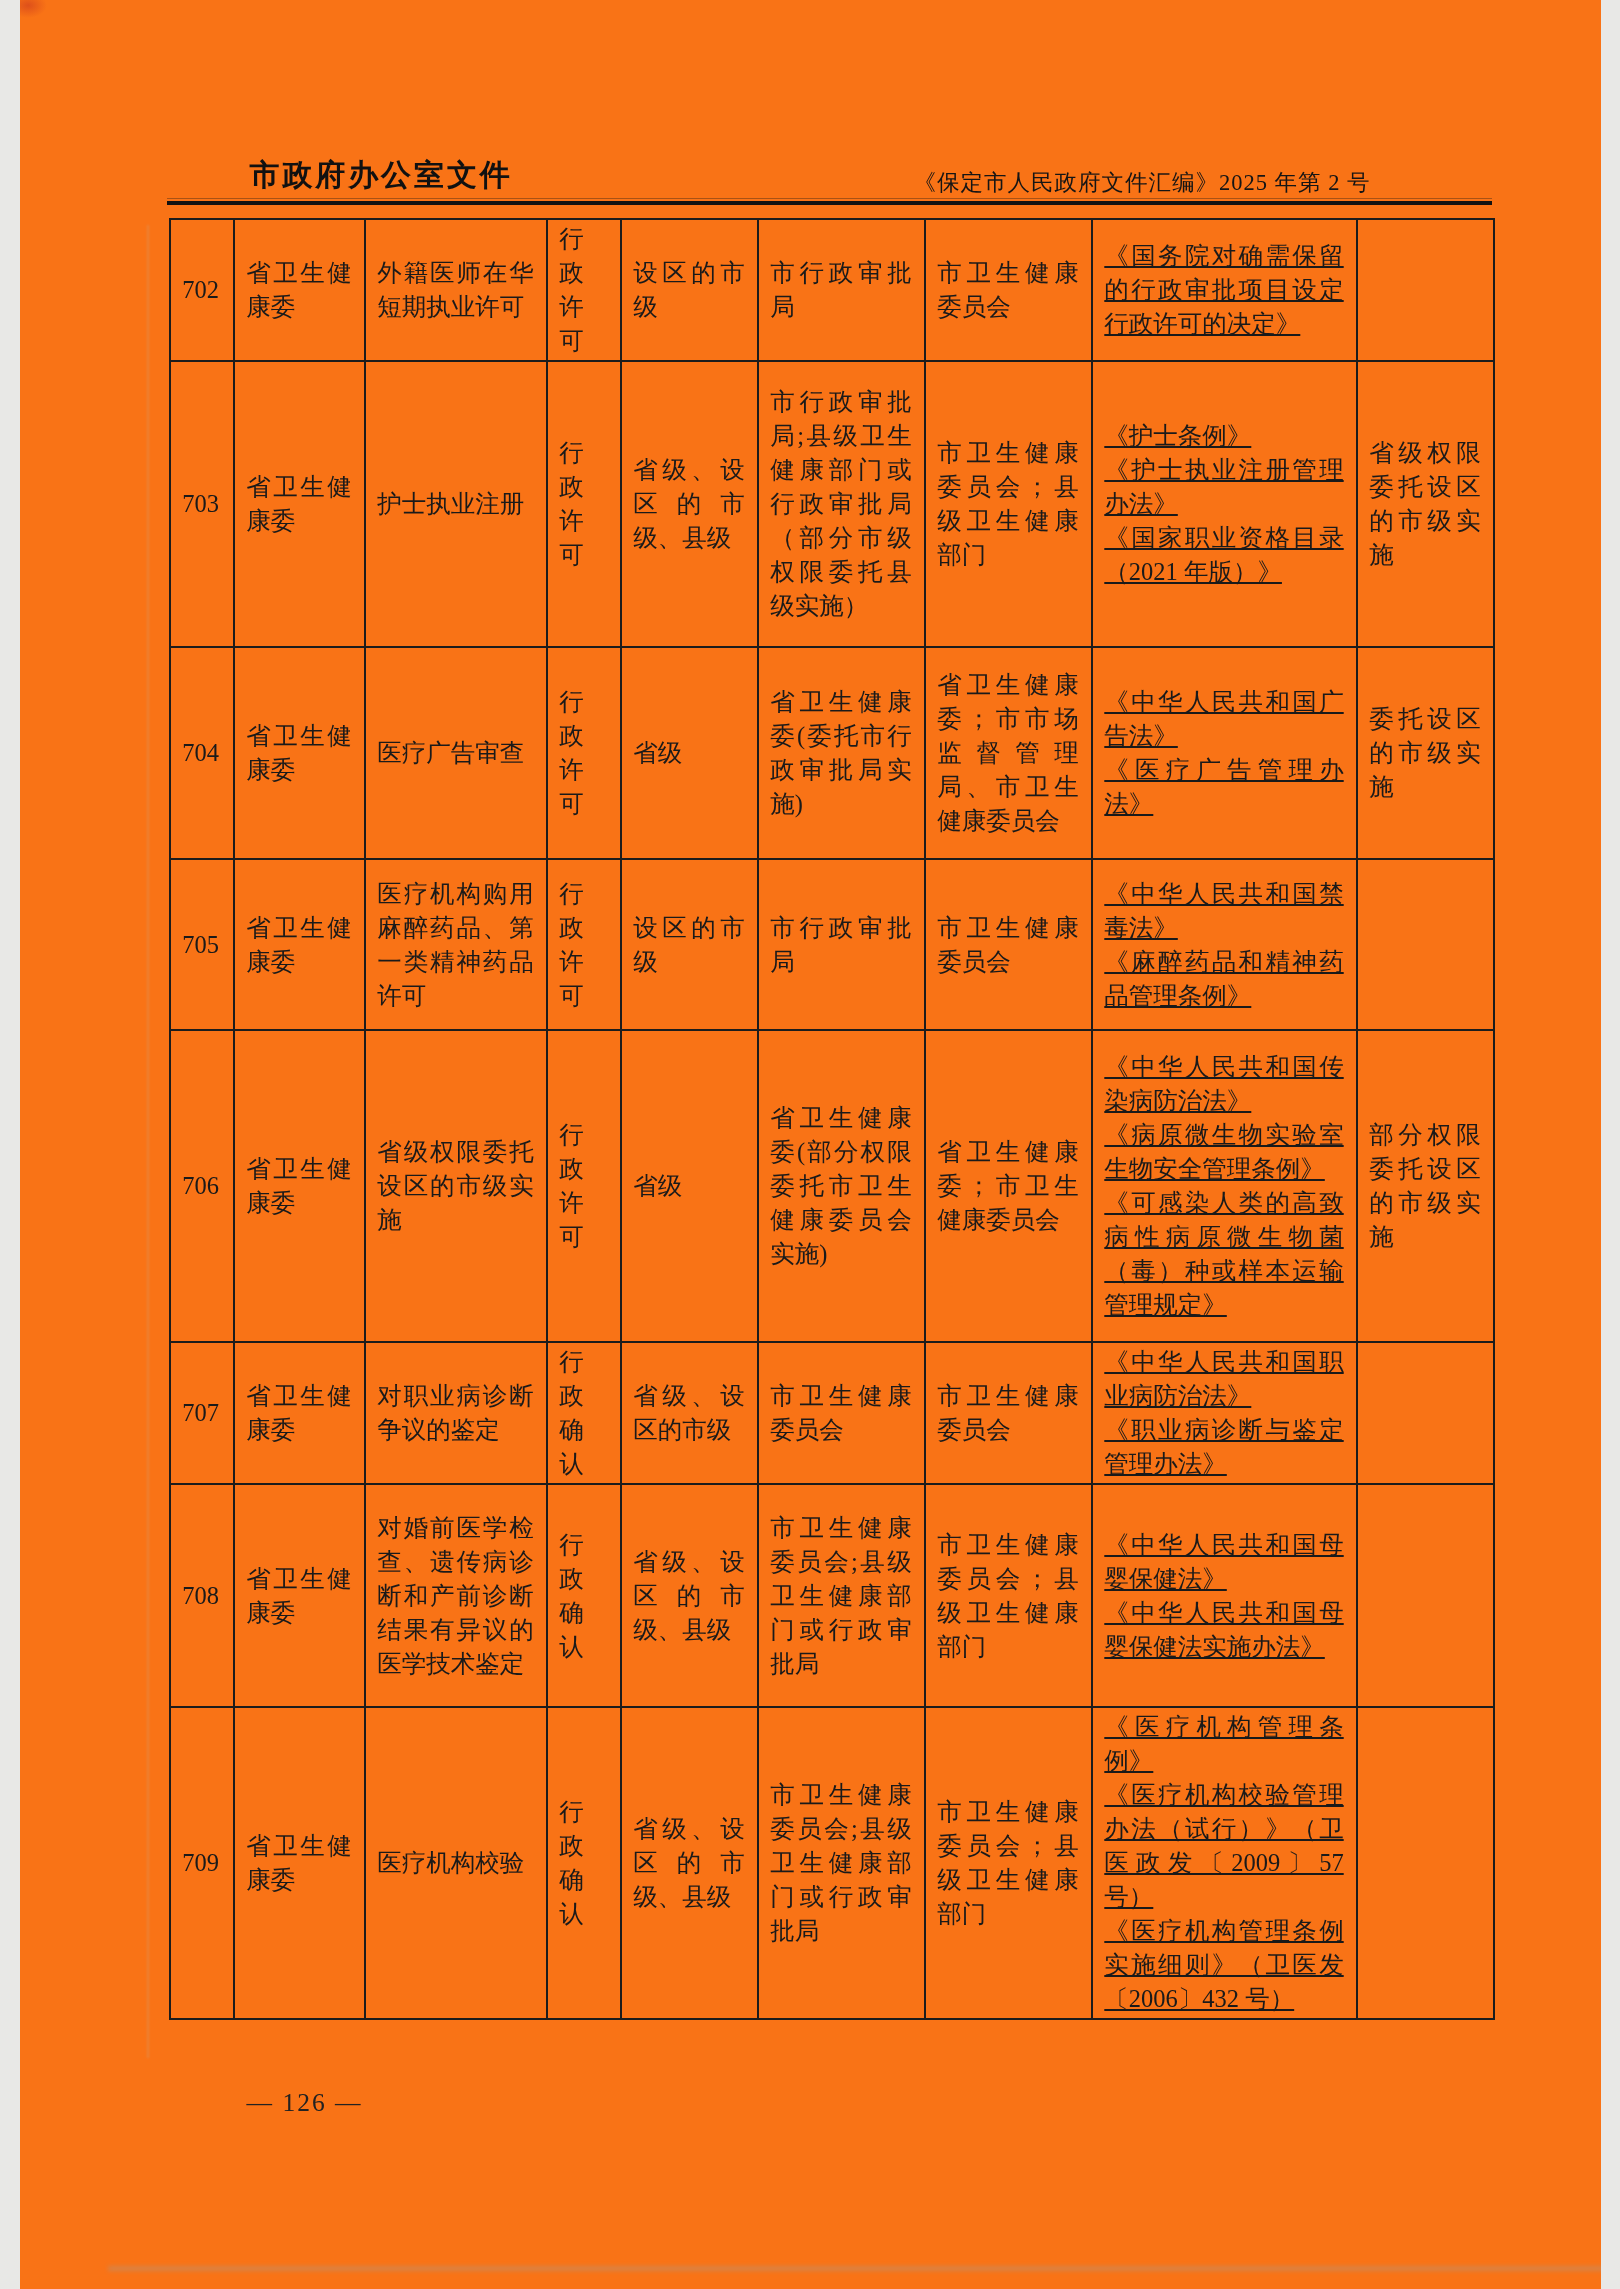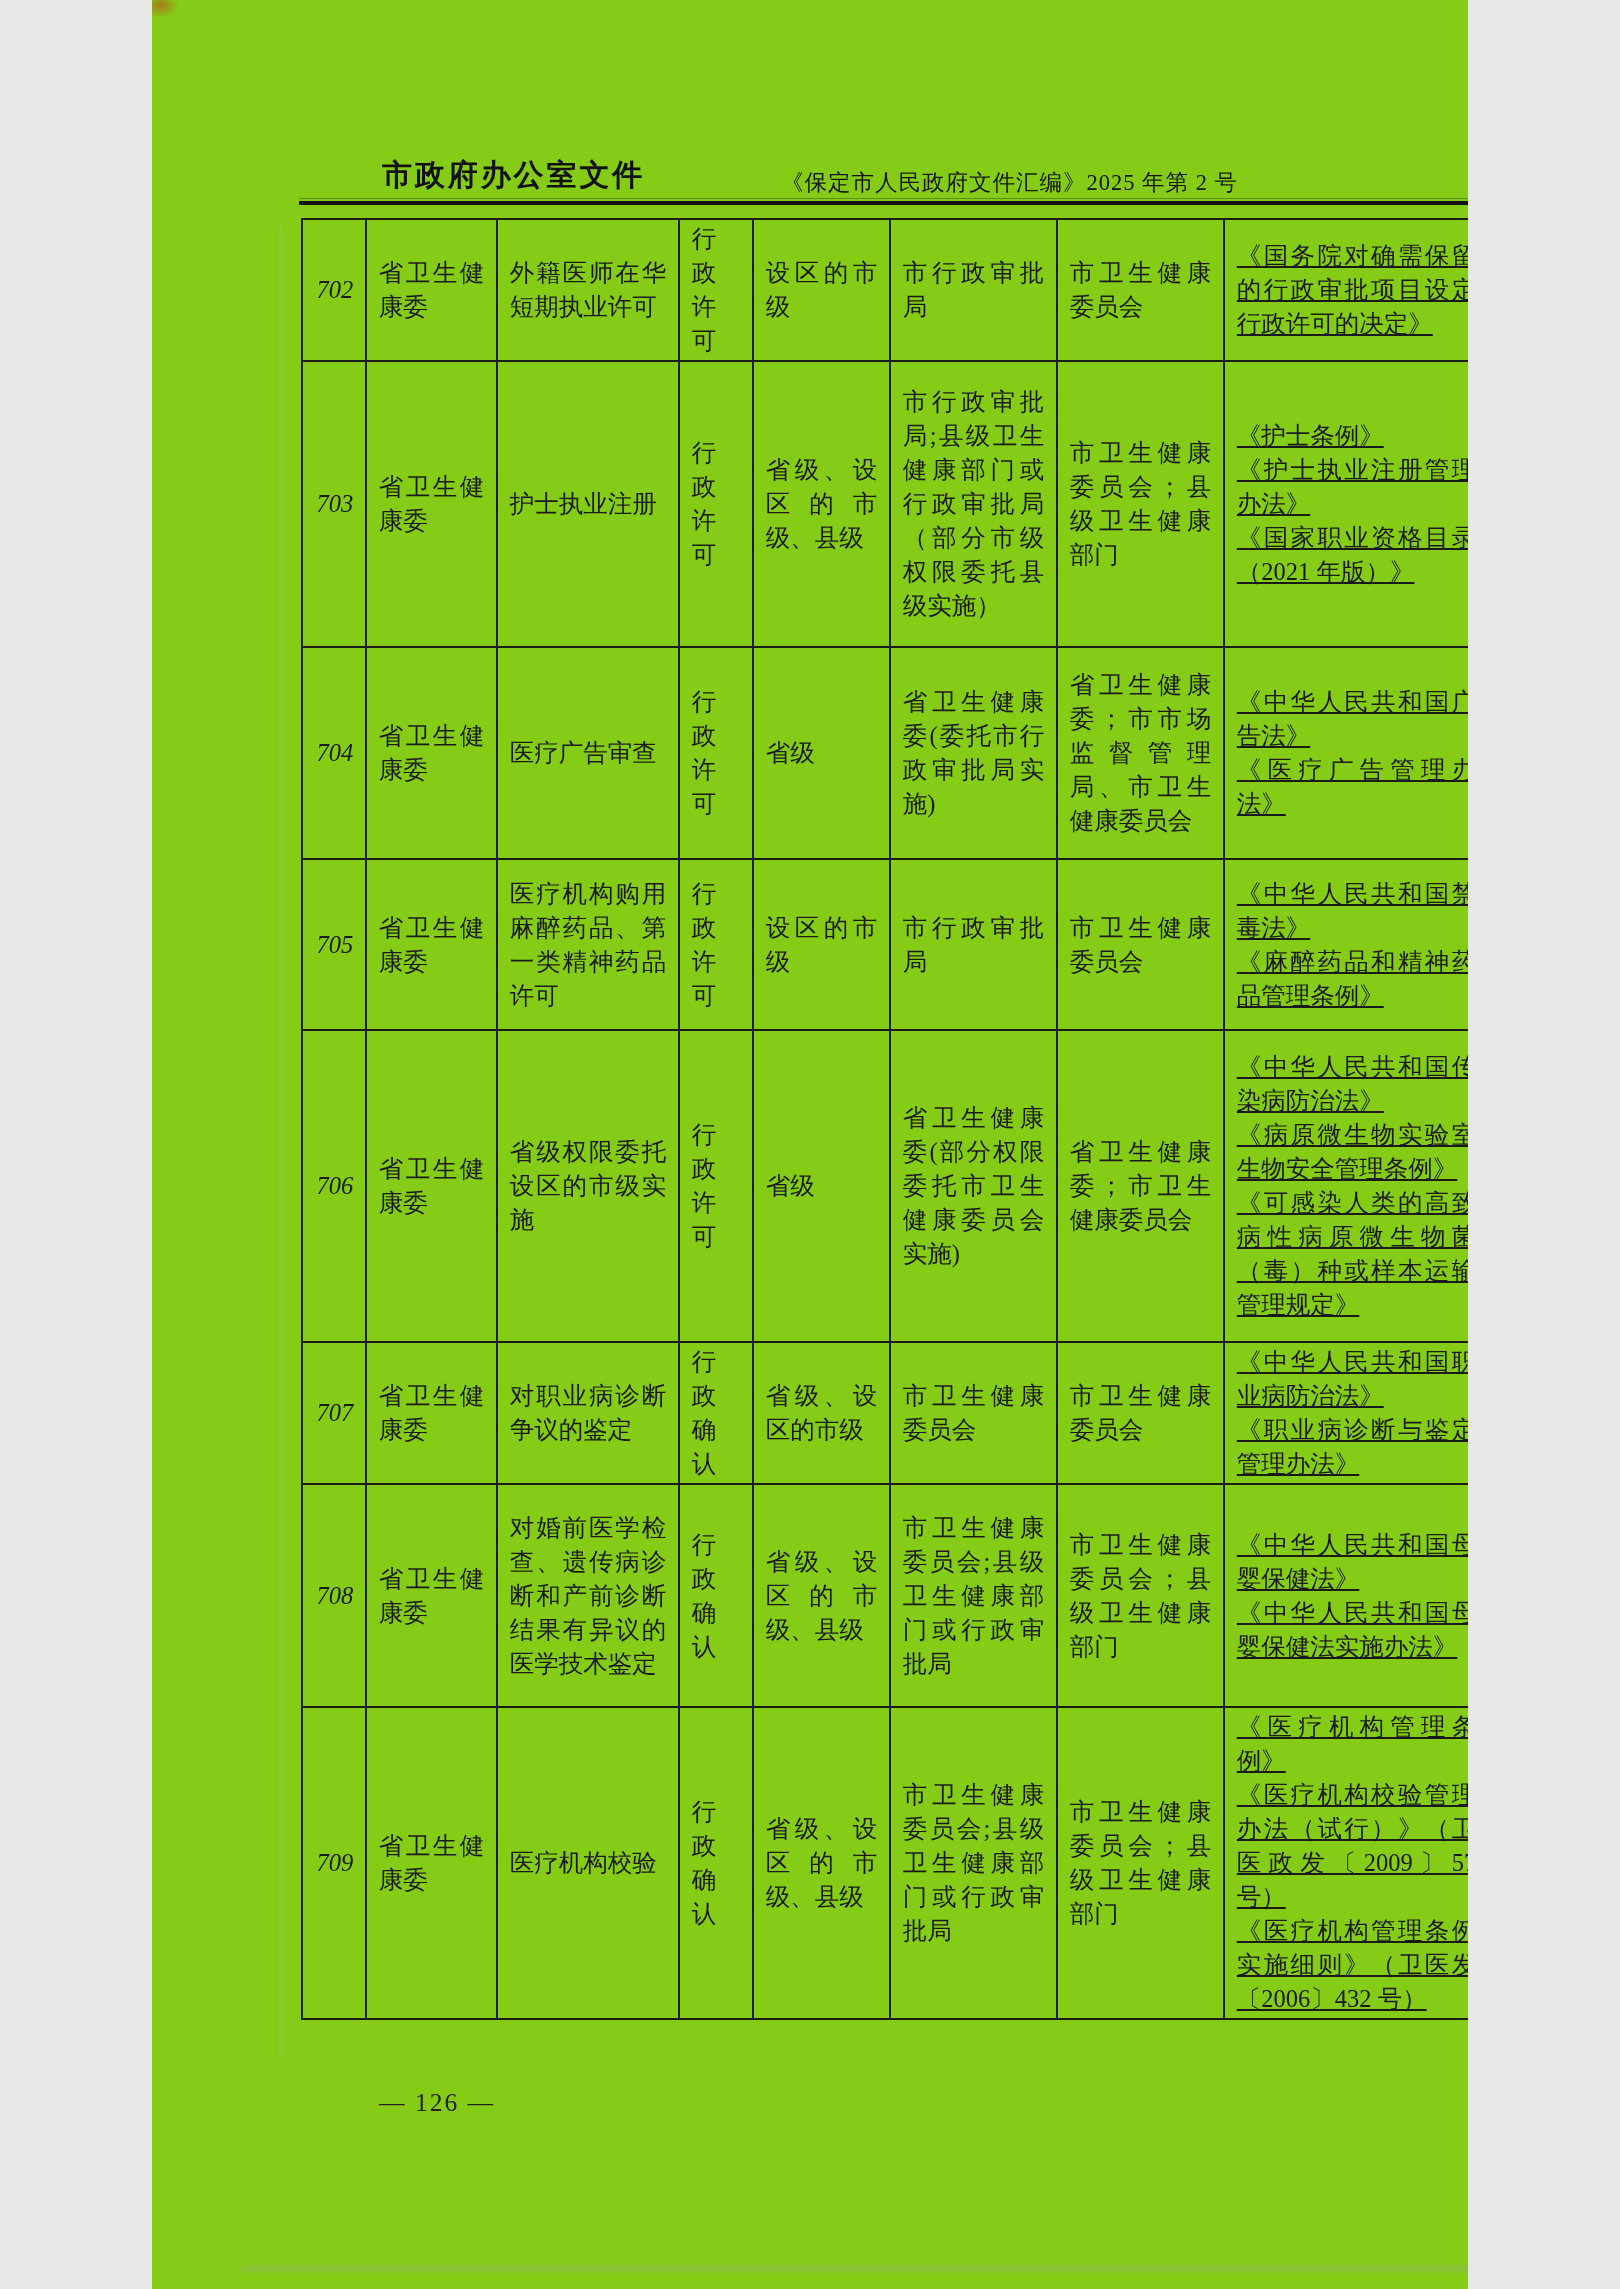--- a/index.html
+++ b/index.html
@@ -1,18 +1,18 @@
 <!DOCTYPE html>
 <html><head>
 <meta charset="utf-8">
 <style>
   html,body{margin:0;padding:0;background:#e8e8e6;}
   .page{
-    position:relative;width:1316px;height:2290px;margin:0 auto;
-    background:#84cc16;color:#1a1a1a;overflow:hidden;
+    position:relative;width:1581px;height:2290px;margin:0 auto;
+    background:#f97316;color:#1a1a1a;overflow:hidden;
     font-family:"Liberation Serif","DejaVu Serif",serif;
   }
   .hdr-left{
     position:absolute;left:230px;top:155px;
     font-family:"Liberation Sans","DejaVu Sans",sans-serif;
     font-weight:700;font-size:30px;letter-spacing:2.9px;color:#111;
   }
   .hdr-right{
     position:absolute;right:230px;top:167px;
     font-size:22.5px;letter-spacing:1px;color:#151515;
@@ -44,21 +44,21 @@
   }
   tr.rh{height:86px;}
   tr.r702{height:127px;}
   tr.r703{height:286px;}
   tr.r704{height:212px;}
   tr.r705{height:171px;}
   tr.r706{height:312px;}
   tr.r707{height:137px;}
   tr.r708{height:223px;}
   tr.r709{height:284px;}
-  .c-no{text-align:right;padding:2px 2px;font-style:italic;}
+  .c-no{text-align:left;padding:2px 2px;}
   .c-type{padding:2px 7.8px;}
   .c-dept,.c-name,.c-level,.c-impl,.c-superv,.c-basis,.c-remark{text-align:justify;}
   .c-basis{padding:0 11.8px;text-decoration:underline;}
   .footer{
     position:absolute;left:227px;top:2088px;
     font-size:25.5px;letter-spacing:2px;color:#222;
   }
   
   .scan-bottom{
     position:absolute;left:88px;top:2266px;width:1532px;height:4.9px;

